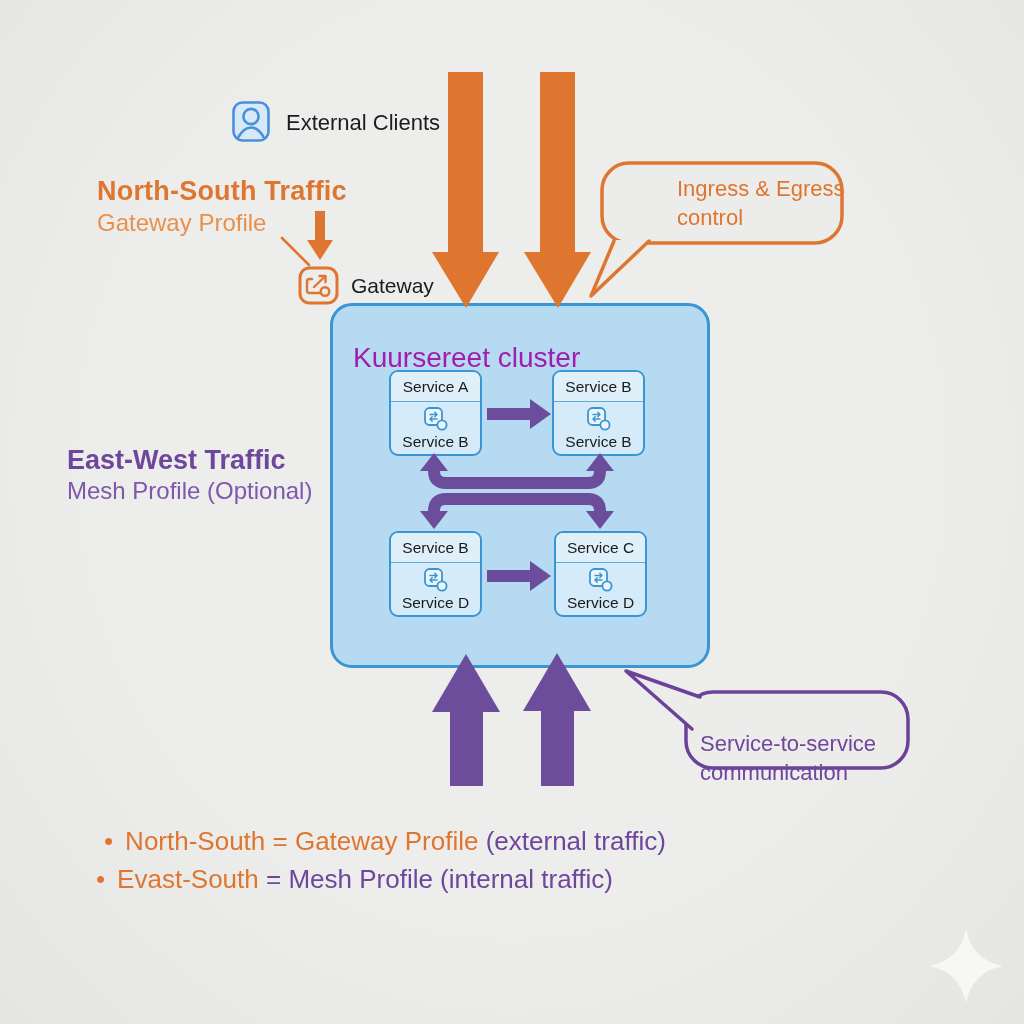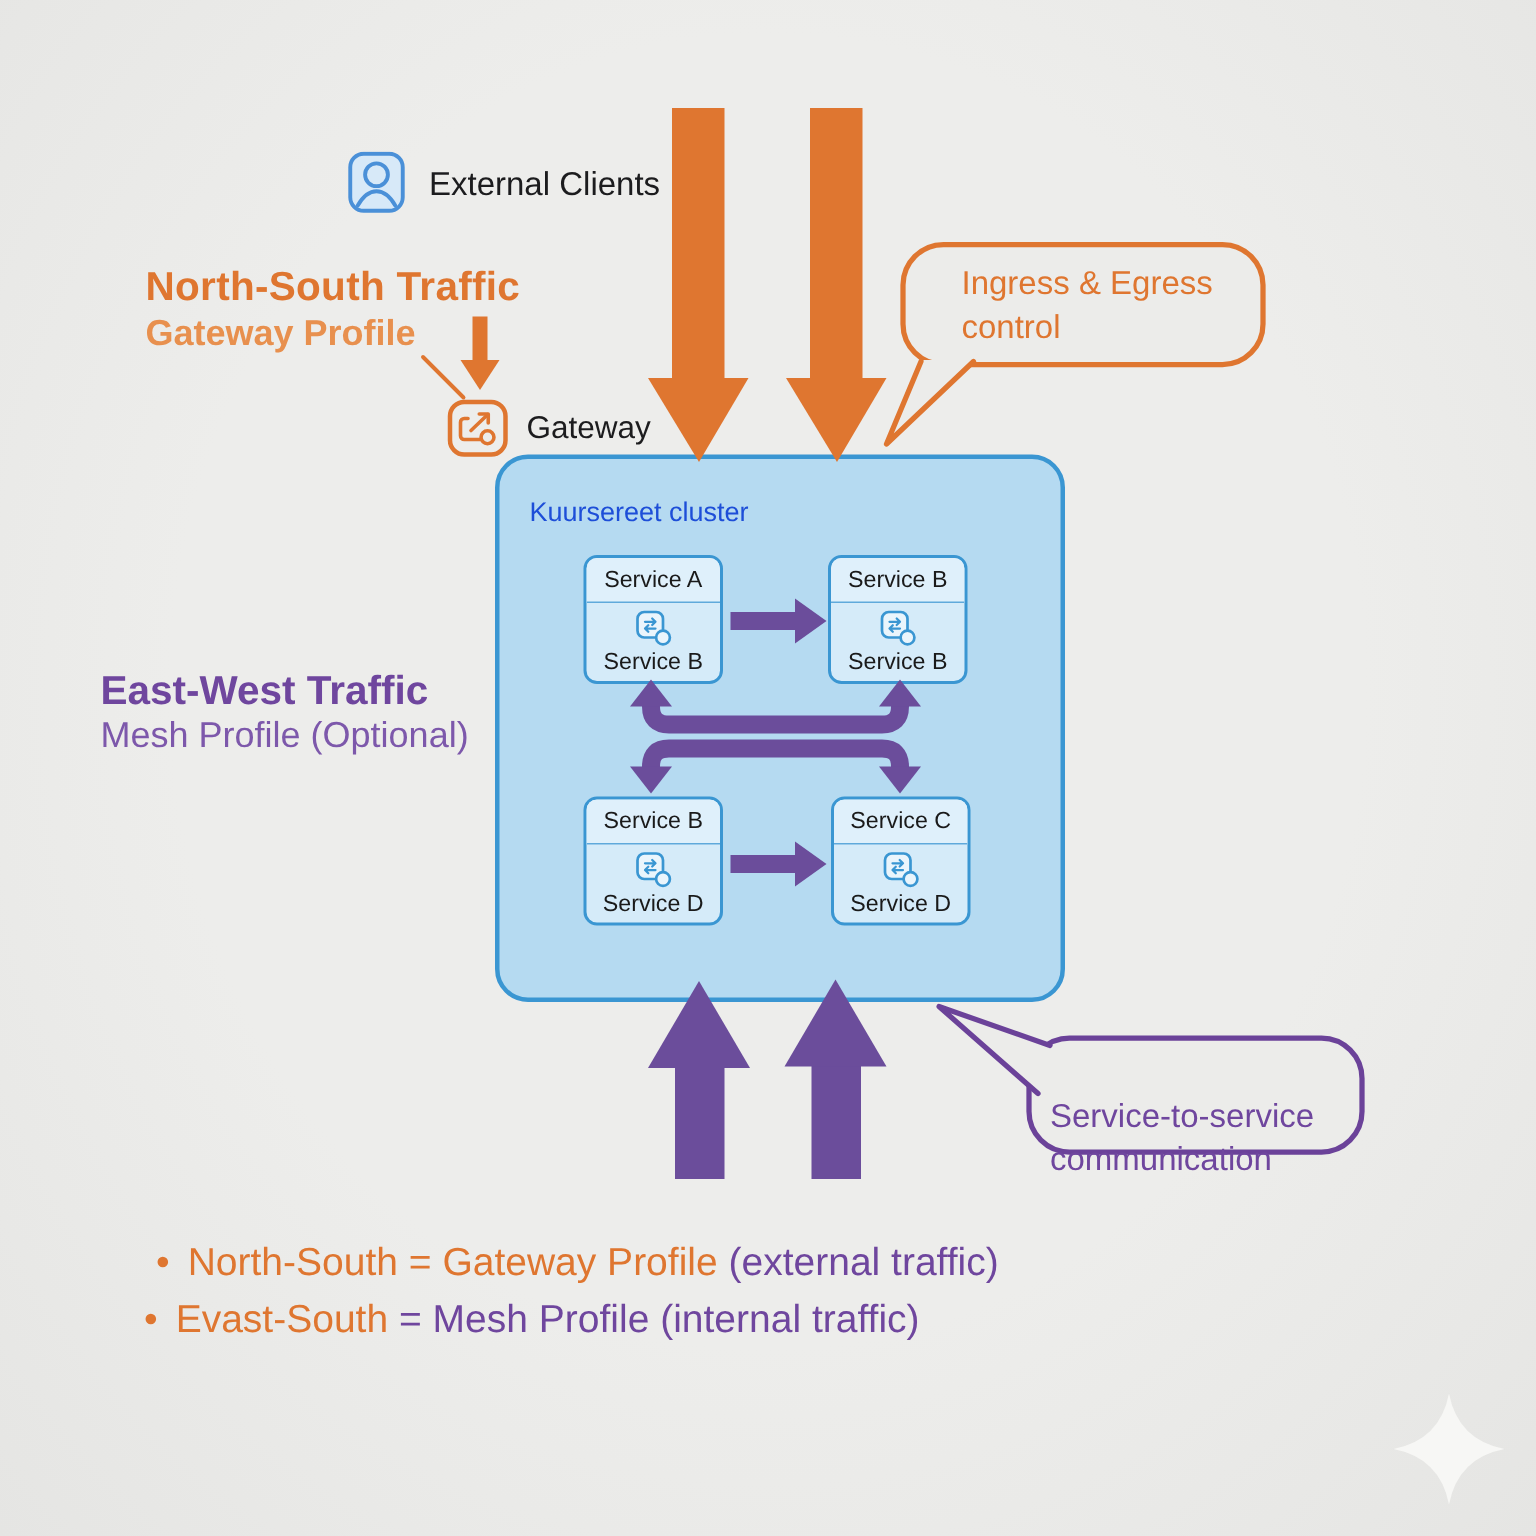--- a/index.html
+++ b/index.html
@@ -19,50 +19,50 @@
   .canvas{
     position:relative;width:1024px;height:1024px;overflow:hidden;
     background:radial-gradient(ellipse at 50% 45%, #EDEDEB 55%, #E5E5E3 100%);
   }
   .abs{position:absolute;}
   .layer-content{z-index:1;}
   .layer-arrows{z-index:3;pointer-events:none;}
   .layer-text{z-index:4;}
 
   .title-orange{color:var(--orange);font-weight:700;font-size:27px;letter-spacing:.2px;}
-  .sub-orange{color:var(--orange-light);font-weight:700;font-size:24px;}
+  .sub-orange{color:var(--orange-light);font-weight:400;font-size:24px;}
   .title-purple{color:var(--purple);font-weight:700;font-size:27px;}
   .sub-purple{color:#7D58AB;font-weight:400;font-size:24px;}
   .plain-label{color:var(--dark);font-size:22px;}
 
   .cluster{
     left:330px;top:303px;width:380px;height:365px;
     background:var(--cluster-fill);
     border:3px solid var(--blue);
     border-radius:22px;box-sizing:border-box;
   }
-  .cluster-title{left:20px;top:25px;font-size:18px;font-weight:500;color:#1d4ed8;}
+  .cluster-title{left:20px;top:36px;font-size:28px;font-weight:500;color:#a21caf;}
 
   .service-box{
     width:93px;height:86px;background:var(--box-fill);
     border:2px solid var(--blue);border-radius:9px;box-sizing:border-box;
     display:flex;flex-direction:column;overflow:hidden;
   }
   .service-head{
     height:29px;display:flex;align-items:center;justify-content:center;
     border-bottom:1.5px solid #5FA9DB;font-size:15.5px;color:#1a1a1a;
     background:#DFF0FB;
   }
   .service-body{
     flex:1;display:flex;flex-direction:column;align-items:center;justify-content:center;gap:1px;
   }
   .service-body .svc-label{font-size:15.5px;color:#1a1a1a;}
 
   .callout-text{font-size:22px;line-height:1.3;}
-  .callout-orange{color:var(--orange);}
+  .callout-orange{color:var(--orange);margin-left:36px;}
   .callout-purple{color:var(--purple);}
 
   .bullet-line{font-size:26px;white-space:nowrap;}
   .bullet-line .marker{color:var(--orange);margin-right:12px;}
   .bullet-line .seg-orange{color:var(--orange);}
   .bullet-line .seg-purple{color:var(--purple);}
   .footer-note{font-size:27px;color:#202022;}
 </style>
 </head>
 <body>

